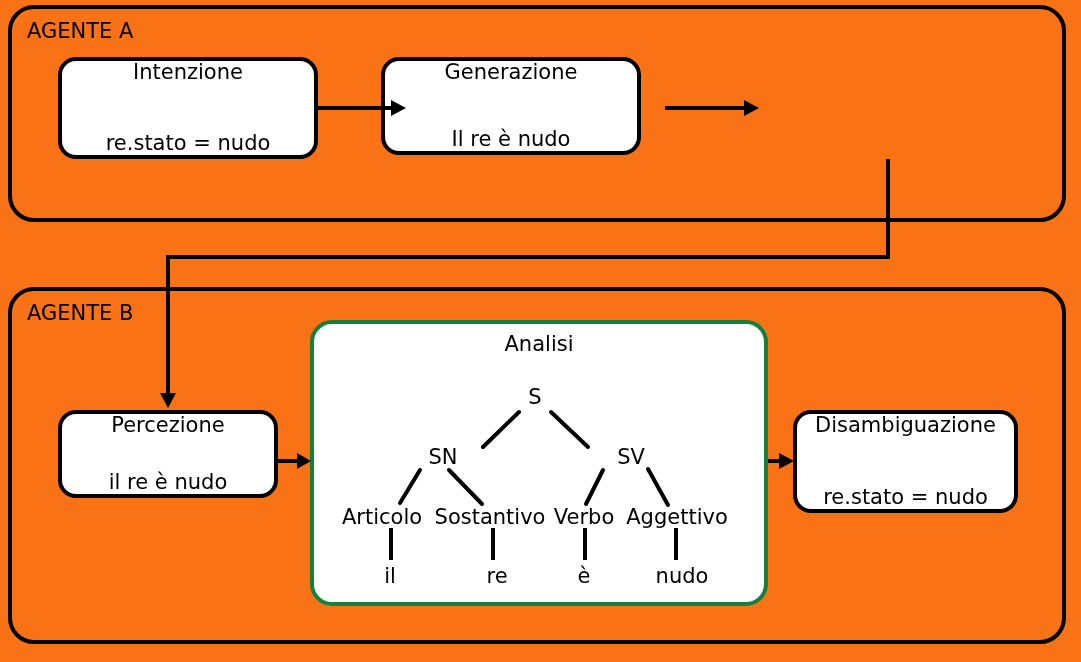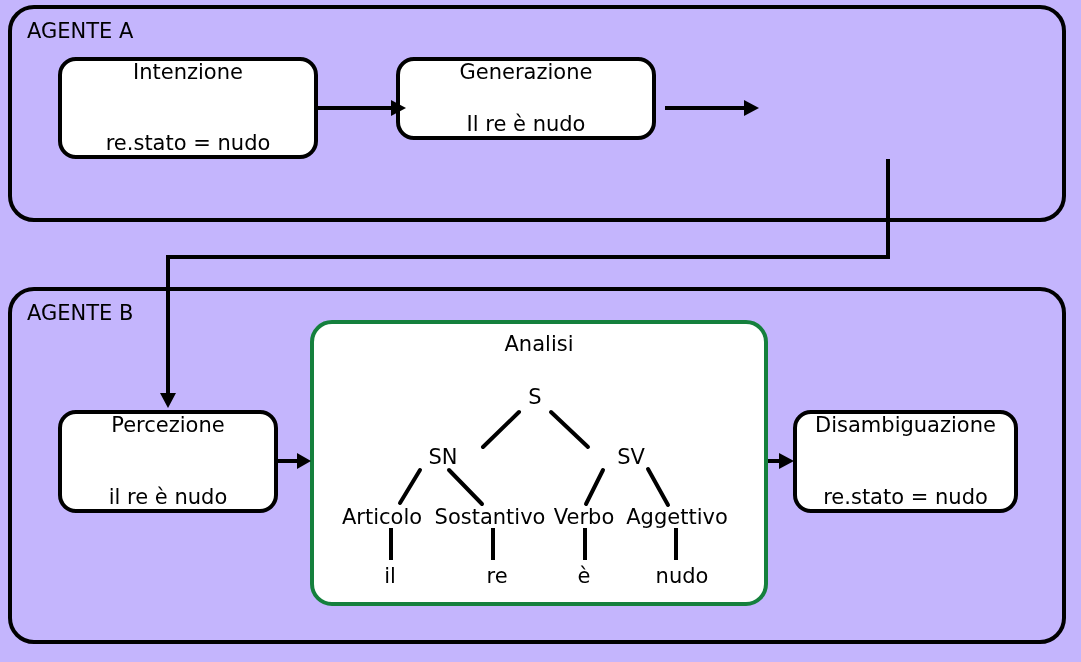--- a/index.html
+++ b/index.html
@@ -1,20 +1,20 @@
 <!DOCTYPE html>
 <html><head>
 <meta charset="utf-8">
 <style>
   html, body { margin: 0; padding: 0; background: #ffffff; }
   .canvas {
     position: relative;
     width: 1081px;
     height: 662px;
-    background: #c4b5fd;
+    background: #f97316;
     font-family: "DejaVu Sans", sans-serif;
     color: #000000;
     overflow: hidden;
   }
   .group-box {
     position: absolute;
     box-sizing: border-box;
     border: 4px solid #000000;
     border-radius: 26px;
     background: transparent;
@@ -85,31 +85,31 @@
 
   <div class="group-box" style="left:8px; top:5px; width:1058px; height:217px;">
     <span class="group-label">AGENTE A</span>
   </div>
 
   <div class="node-box" style="left:58px; top:57px; width:260px; height:102px;">
     <span class="node-title">Intenzione</span>
     <span class="node-value">re.stato = nudo</span>
   </div>
 
-  <div class="node-box" style="left:396px; top:57px; width:260px; height:83px;">
+  <div class="node-box" style="left:381px; top:57px; width:260px; height:98px;">
     <span class="node-title">Generazione</span>
     <span class="node-value">Il re è nudo</span>
   </div>
 
 
   <div class="group-box" style="left:8px; top:287px; width:1058px; height:357px;">
     <span class="group-label">AGENTE B</span>
   </div>
 
-  <div class="node-box" style="left:58px; top:410px; width:220px; height:103px;">
+  <div class="node-box" style="left:58px; top:410px; width:220px; height:88px;">
     <span class="node-title">Percezione</span>
     <span class="node-value">il re è nudo</span>
   </div>
 
   <div class="analisi-box" style="left:310px; top:320px; width:458px; height:286px;">
     <span class="analisi-title">Analisi</span>
   </div>
 
   <div class="node-box" style="left:793px; top:410px; width:225px; height:103px;">
     <span class="node-title">Disambiguazione</span>

